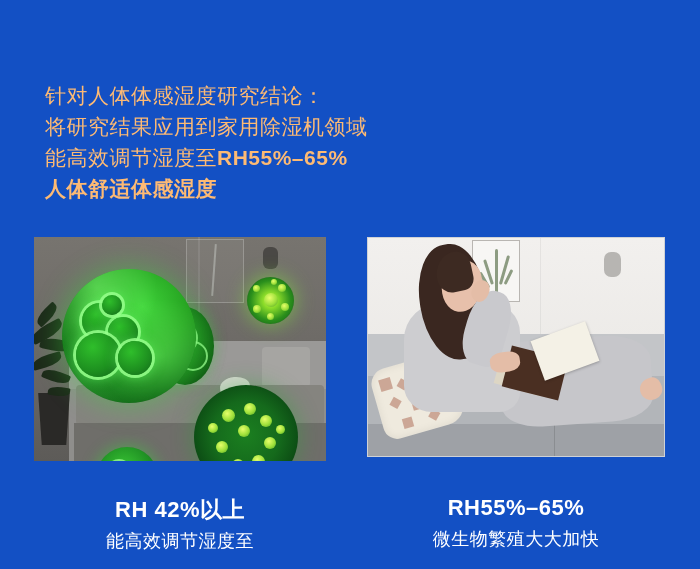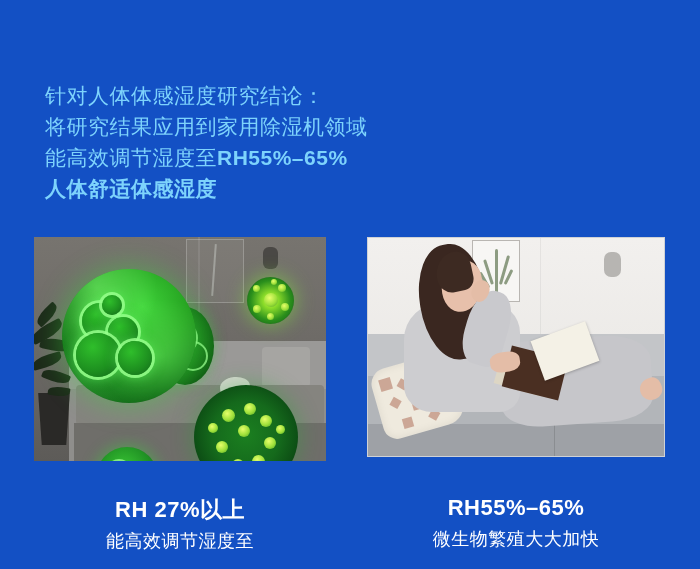--- a/index.html
+++ b/index.html
@@ -36,21 +36,21 @@
   
   .body-block {
     position: absolute;
     left: 45px;
     top: 80px;
     width: 420px;
   }
   .body-line {
     font-size: 21px;
     line-height: 31px;
-    color: #7dd3fc;
+    color: #fdba74;
     letter-spacing: 0.5px;
     white-space: nowrap;
   }
   .body-line.bold {
     font-weight: bold;
   }
   .rh-strong {
     font-weight: bold;
   }
 
@@ -626,21 +626,21 @@
     <div class="woman-arm"></div>
     <div class="woman-hand-head"></div>
 
     <div class="book-pages2"></div>
     <div class="book-spine"></div>
     <div class="book-page"></div>
     <div class="woman-hand-book"></div>
   </div>
 
   <div class="caption caption-left">
-    <div class="caption-main">RH 27%以上</div>
+    <div class="caption-main">RH 42%以上</div>
     <div class="caption-sub">能高效调节湿度至</div>
   </div>
 
   <div class="caption caption-right">
     <div class="caption-main">RH55%–65%</div>
     <div class="caption-sub">微生物繁殖大大加快</div>
   </div>
 
 </div>
 

